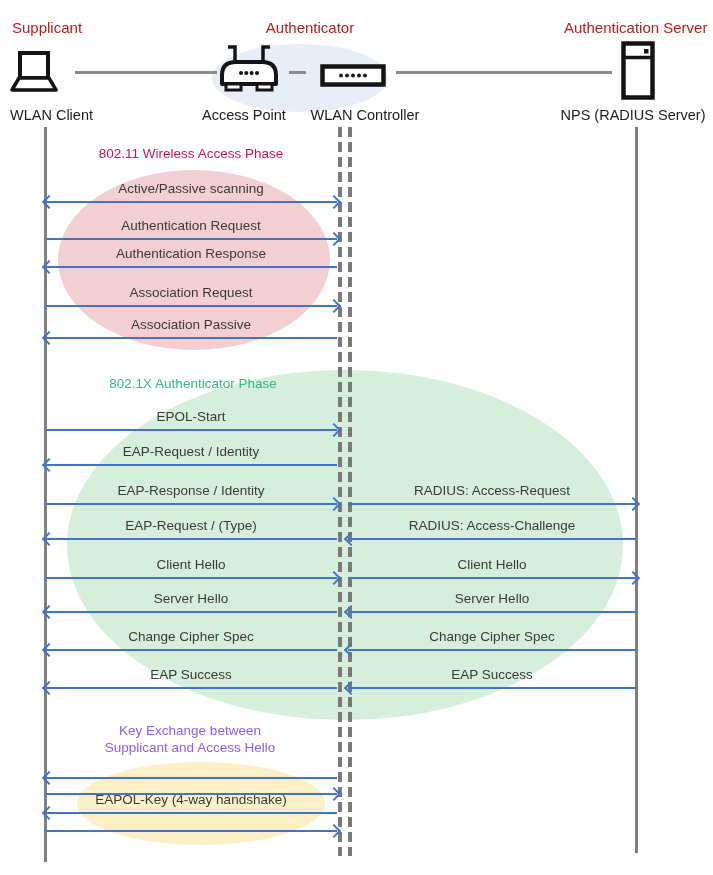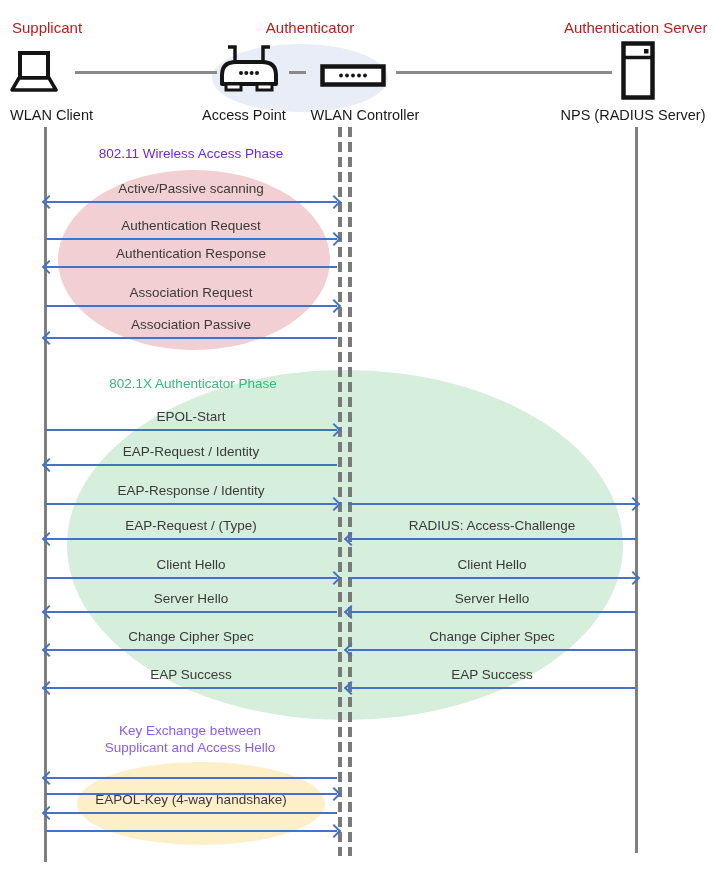--- a/index.html
+++ b/index.html
@@ -37,21 +37,21 @@
   .dev-ctrl{left:284px;width:122px;margin-left:20px;}
   .dev-nps{left:553px;width:160px;}
   
   .icon{position:absolute;z-index:5;}
   .ic-laptop{left:10px;top:50px;}
   .ic-ap{left:218px;top:43px;}
   .ic-ctrl{left:320px;top:64px;}
   .ic-server{left:621px;top:41px;}
   
   .phase-title{position:absolute;z-index:6;font-size:13.5px;text-align:center;white-space:nowrap;}
-  .pt-80211{left:41px;top:146px;width:300px;color:#6d28d9;}
+  .pt-80211{left:41px;top:146px;width:300px;color:#be185d;}
   .pt-8021x{left:43px;top:376px;width:300px;color:#33ba7c;}
   .pt-keyex{left:40px;top:722px;width:300px;color:#8b5cf6;line-height:17px;}
   
   .arrow{position:absolute;height:0;border-top:2.5px solid #4472c4;z-index:3;}
   .head{position:absolute;width:10px;height:10px;box-sizing:border-box;
     border-top:2.5px solid #4472c4;border-right:2.5px solid #4472c4;top:-6px;}
   .hr{right:-2px;transform:rotate(45deg);}
   .hl{left:-2px;transform:rotate(-135deg);}
   .msg-label{position:absolute;width:300px;text-align:center;font-size:13.5px;
     color:#3a3a3a;z-index:4;white-space:nowrap;}
@@ -157,20 +157,21 @@
       <i class="head hl"></i>
     </div>
     <div class="msg-label" style="left: 41px; top: 444px;">EAP-Request / Identity</div>
     <div class="arrow" style="left: 46px; width: 291px; top: 503px;">
       <i class="head hr"></i>
     </div>
     <div class="msg-label" style="left: 41px; top: 483px;">EAP-Response / Identity</div>
     <div class="arrow" style="left: 348px; width: 288px; top: 503px;">
       <i class="head hr"></i>
     </div>
+    <div class="msg-label" style="left: 342px; top: 483px;">RADIUS: Access-Request</div>
     <div class="arrow" style="left: 46px; width: 291px; top: 538px;">
       <i class="head hl"></i>
     </div>
     <div class="msg-label" style="left: 41px; top: 518px;">EAP-Request / (Type)</div>
     <div class="arrow" style="left: 348px; width: 288px; top: 538px;">
       <i class="head hl"></i>
     </div>
     <div class="msg-label" style="left: 342px; top: 518px;">RADIUS: Access-Challenge</div>
     <div class="arrow" style="left: 46px; width: 291px; top: 577px;">
       <i class="head hr"></i>

